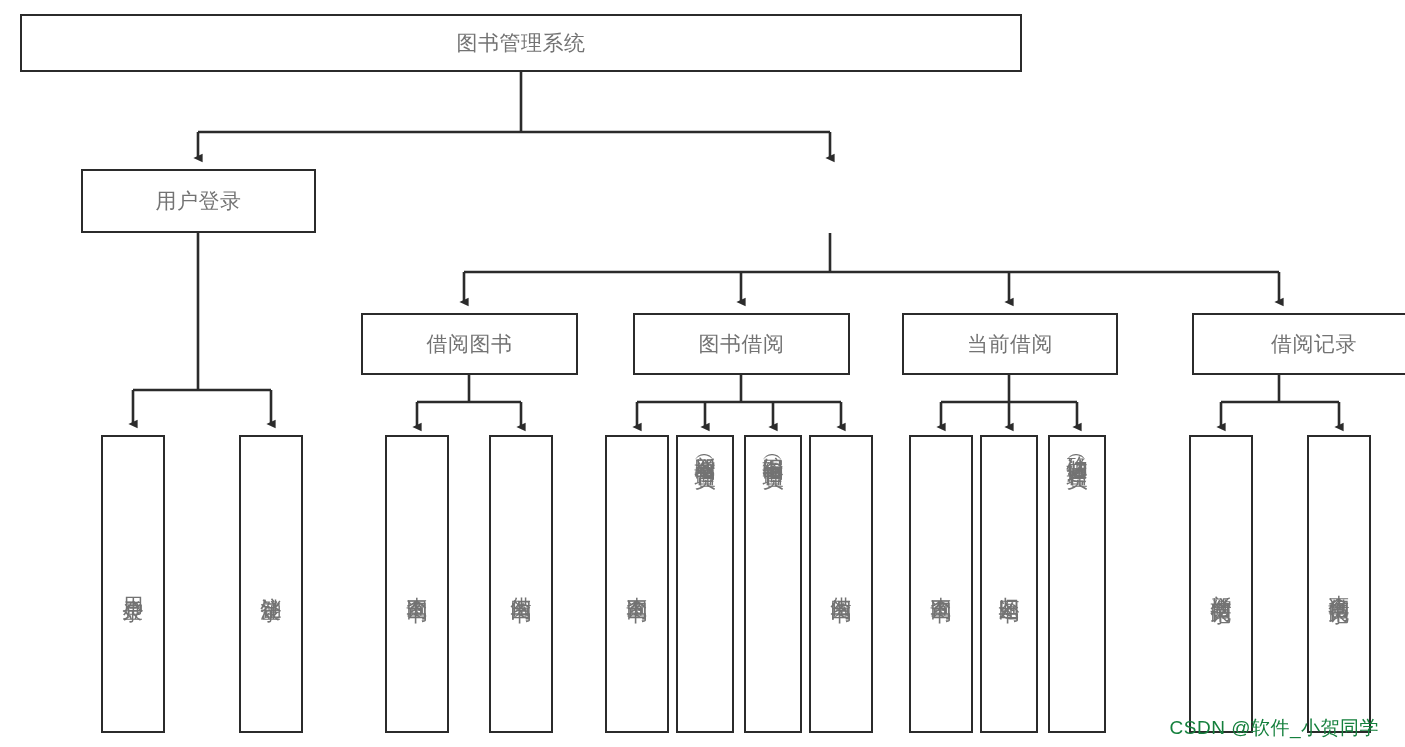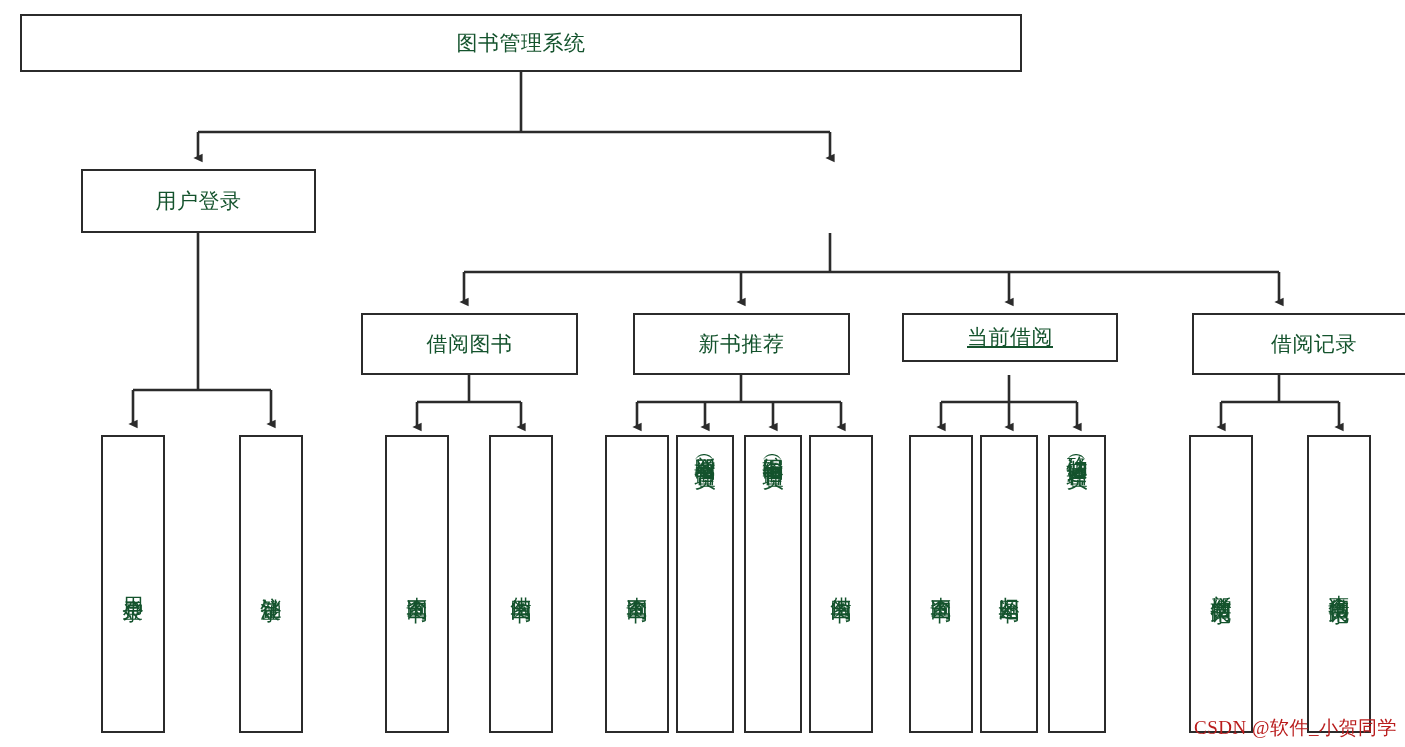--- a/index.html
+++ b/index.html
@@ -23,21 +23,21 @@
     top: 0;
     width: 1405px;
     height: 747px;
     pointer-events: none;
   }
   .node {
     position: absolute;
     box-sizing: border-box;
     border: 2.5px solid #2b2b2b;
     background: #ffffff;
-    color: #14532d;
+    color: #737373;
     display: flex;
     align-items: center;
     justify-content: center;
     z-index: 2;
   }
   .node .label {
     font-size: 21px;
     line-height: 1.18;
     letter-spacing: 0.5px;
     white-space: nowrap;
@@ -58,28 +58,27 @@
     white-space: nowrap;
   }
   .node.vertical.tall-text {
     align-items: flex-start;
   }
   .node.vertical.tall-text .label {
     margin-top: 2px;
   }
   .watermark {
     position: absolute;
-    right: 8px;
+    right: 26px;
     bottom: 6px;
     font-size: 19px;
-    color: #b91c1c;
+    color: #15803d;
     letter-spacing: 0.5px;
     z-index: 5;
     white-space: nowrap;
-    font-family: Liberation Serif, serif;
   }
 </style>
 </head>
 <body>
 
 <div id="canvas">
 
   <svg id="edges" viewBox="0 0 1405 747" xmlns="http://www.w3.org/2000/svg">
     <defs>
       <marker id="arrow" markerWidth="10" markerHeight="10" refX="4.6" refY="5" orient="auto" markerUnits="userSpaceOnUse">
@@ -136,23 +135,23 @@
   </div>
 
   <div class="node" style="left:81px; top:169px; width:235px; height:64px;">
     <span class="label">用户登录</span>
   </div>
 
   <div class="node" style="left:361px; top:313px; width:217px; height:62px;">
     <span class="label">借阅图书</span>
   </div>
   <div class="node" style="left:633px; top:313px; width:217px; height:62px;">
-    <span class="label">新书推荐</span>
-  </div>
-  <div class="node" style="left:902px; top:313px; width:216px; height:49px;text-decoration:underline;">
+    <span class="label">图书借阅</span>
+  </div>
+  <div class="node" style="left:902px; top:313px; width:216px; height:62px;">
     <span class="label">当前借阅</span>
   </div>
   <div class="node" style="left:1192px; top:313px; width:244px; height:62px;">
     <span class="label">借阅记录</span>
   </div>
 
   <div class="node vertical" style="left:101px; top:435px; width:64px; height:298px;">
     <span class="label">用户登录</span>
   </div>
   <div class="node vertical" style="left:239px; top:435px; width:64px; height:298px;">

